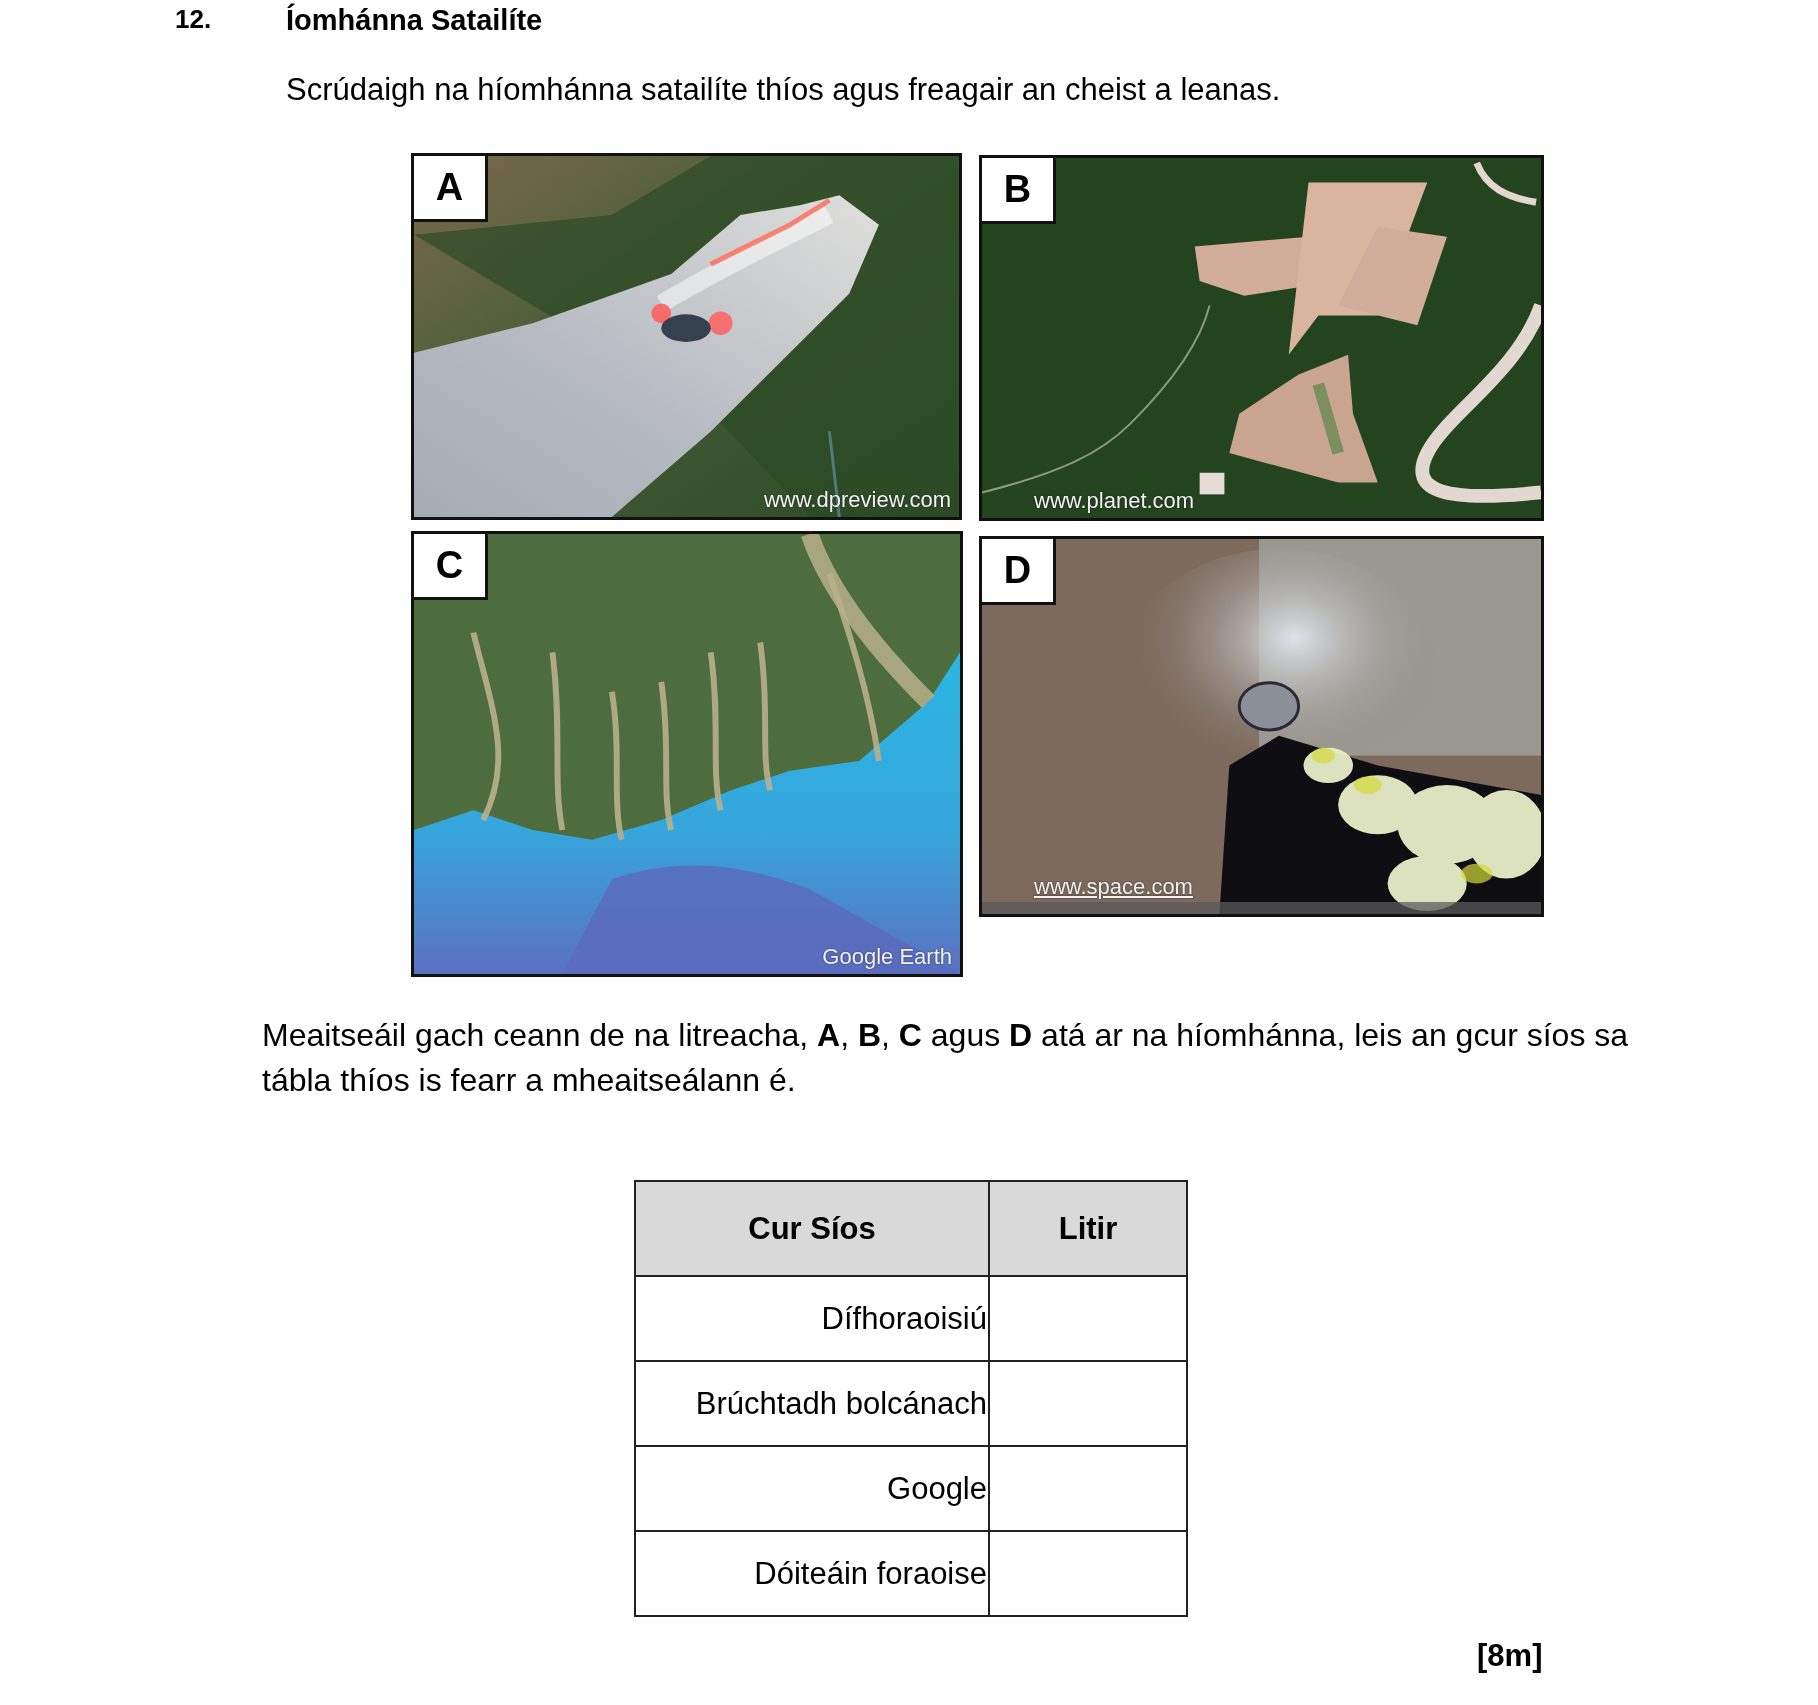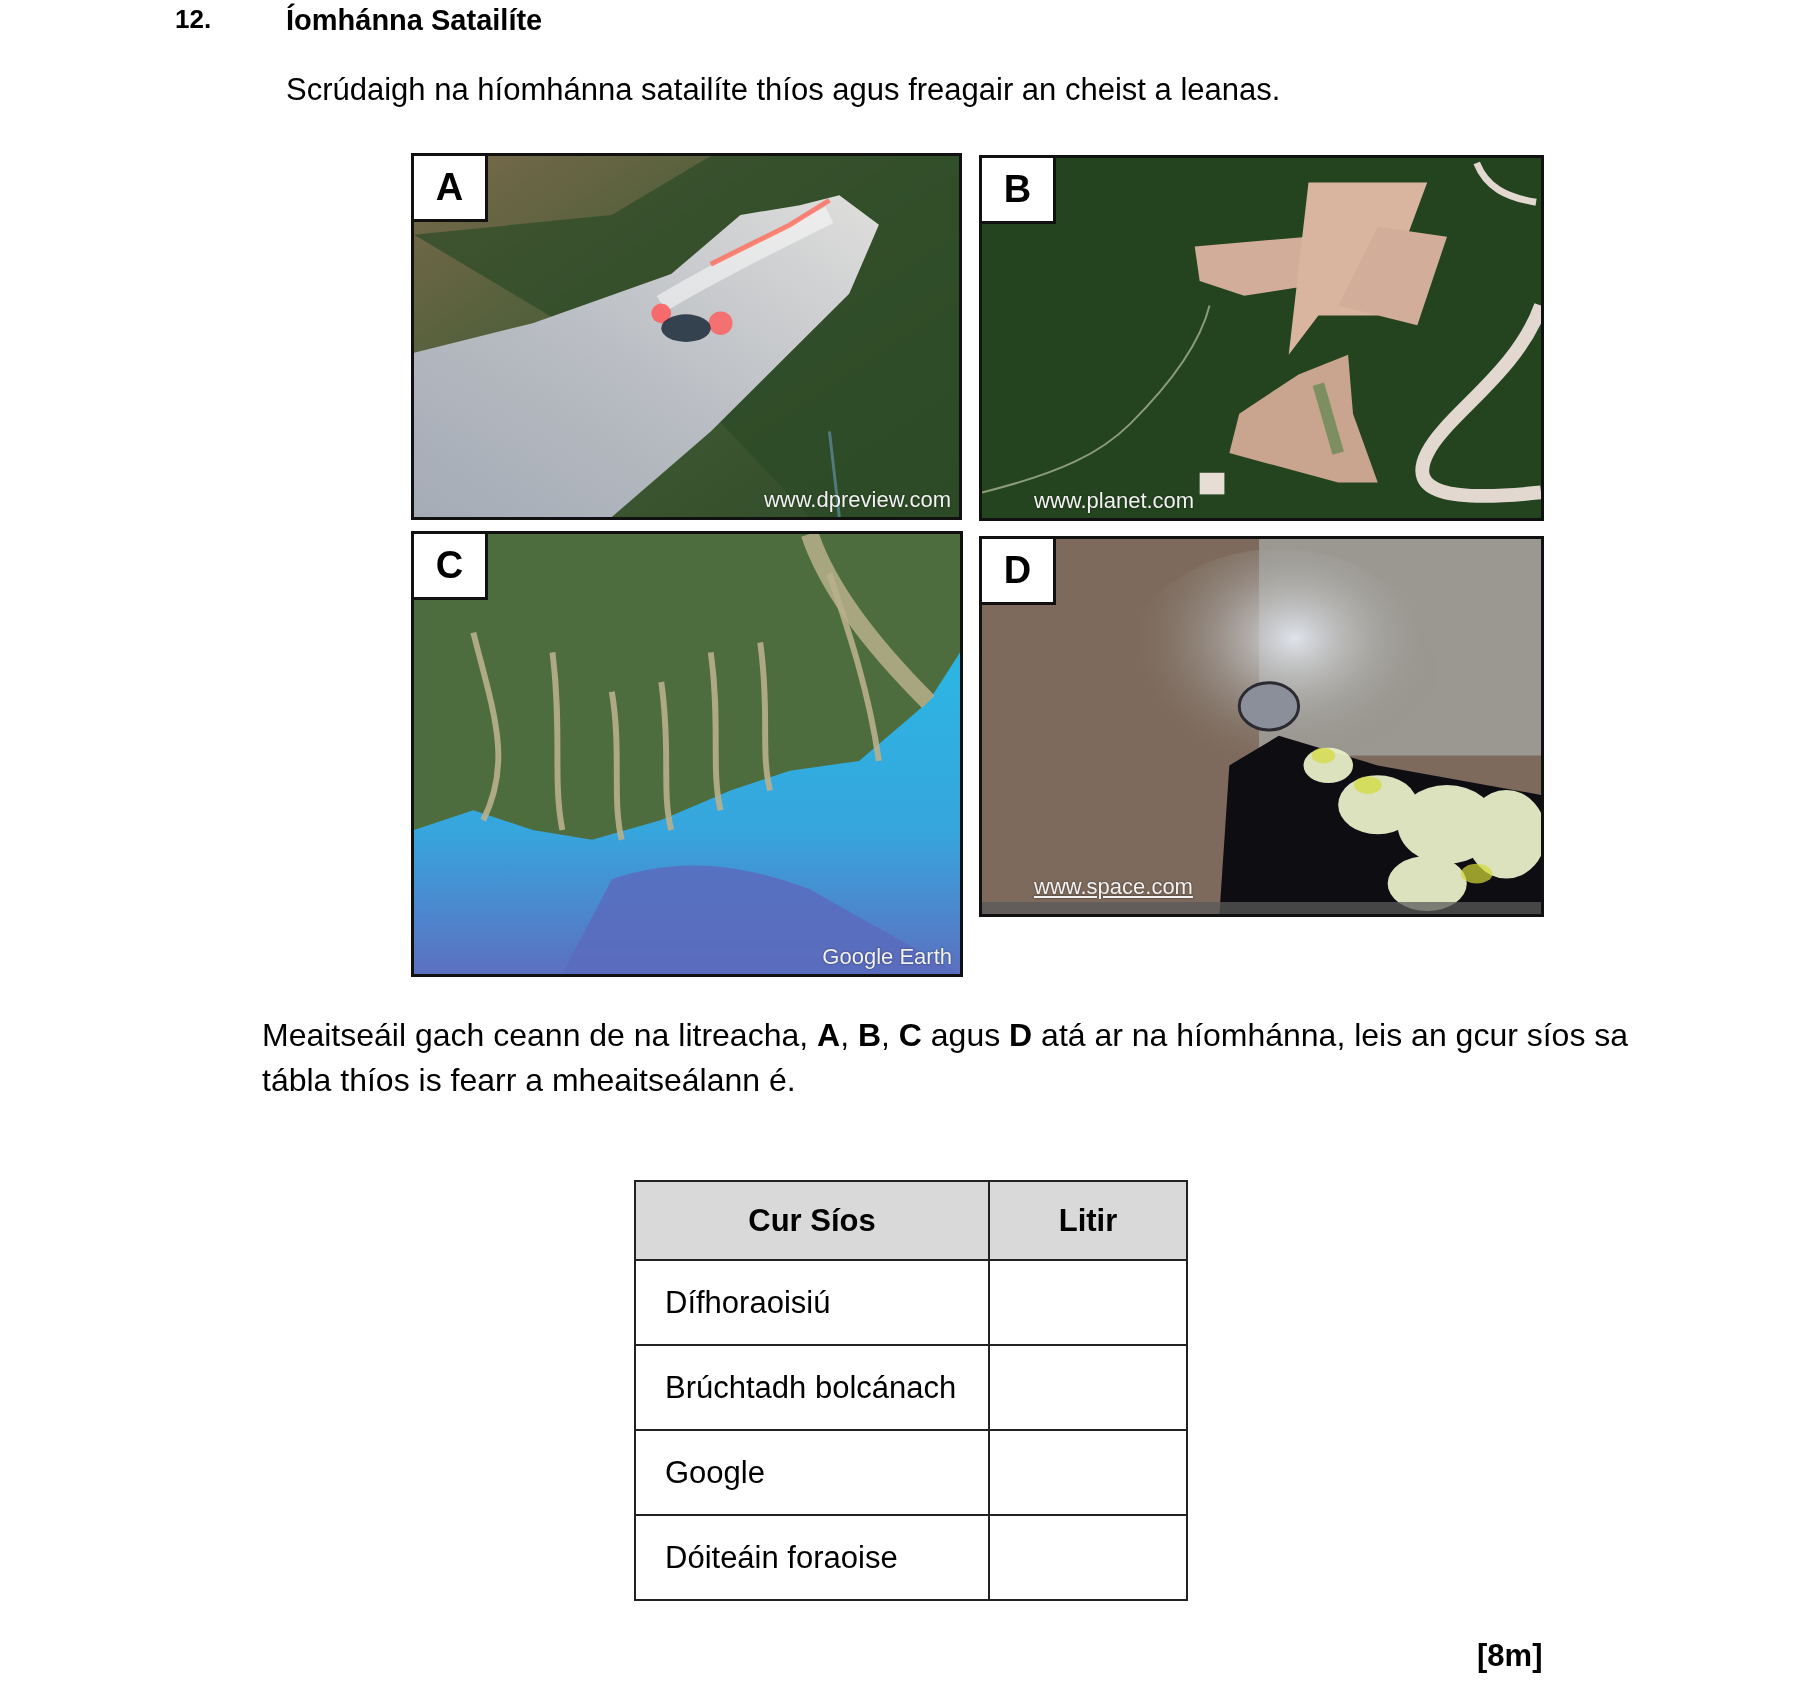--- a/index.html
+++ b/index.html
@@ -36,22 +36,22 @@
   }
 
   .para { left: 262px; top: 1013px; font-size: 32px; line-height: 45px; width: 1400px; }
   .para b { font-weight: bold; }
 
   table.match {
     position: absolute; left: 634px; top: 1180px; border-collapse: collapse;
     font-size: 31px;
   }
   table.match th, table.match td { border: 2px solid #222; box-sizing: border-box; }
-  table.match th { background: #d9d9d9; font-weight: bold; text-align: center; height: 79px; }
-  table.match td { height: 85px; padding-left: 29px; text-align: left; }
+  table.match th { background: #d9d9d9; font-weight: bold; text-align: center; height: 95px; }
+  table.match td { height: 85px; padding-left: 29px; text-align: right; }
   table.match .c1 { width: 354px; }
   table.match .c2 { width: 198px; margin-top: 32px; }
   .marks { left: 1477px; top: 1638px; font-size: 31px; font-weight: bold; }
 </style>
 </head>
 <body>
 
 <div class="abs q-num">12.</div>
 <div class="abs q-title">Íomhánna Satailíte</div>
 <div class="abs instruction">Scrúdaigh na híomhánna satailíte thíos agus freagair an cheist a leanas.</div>

